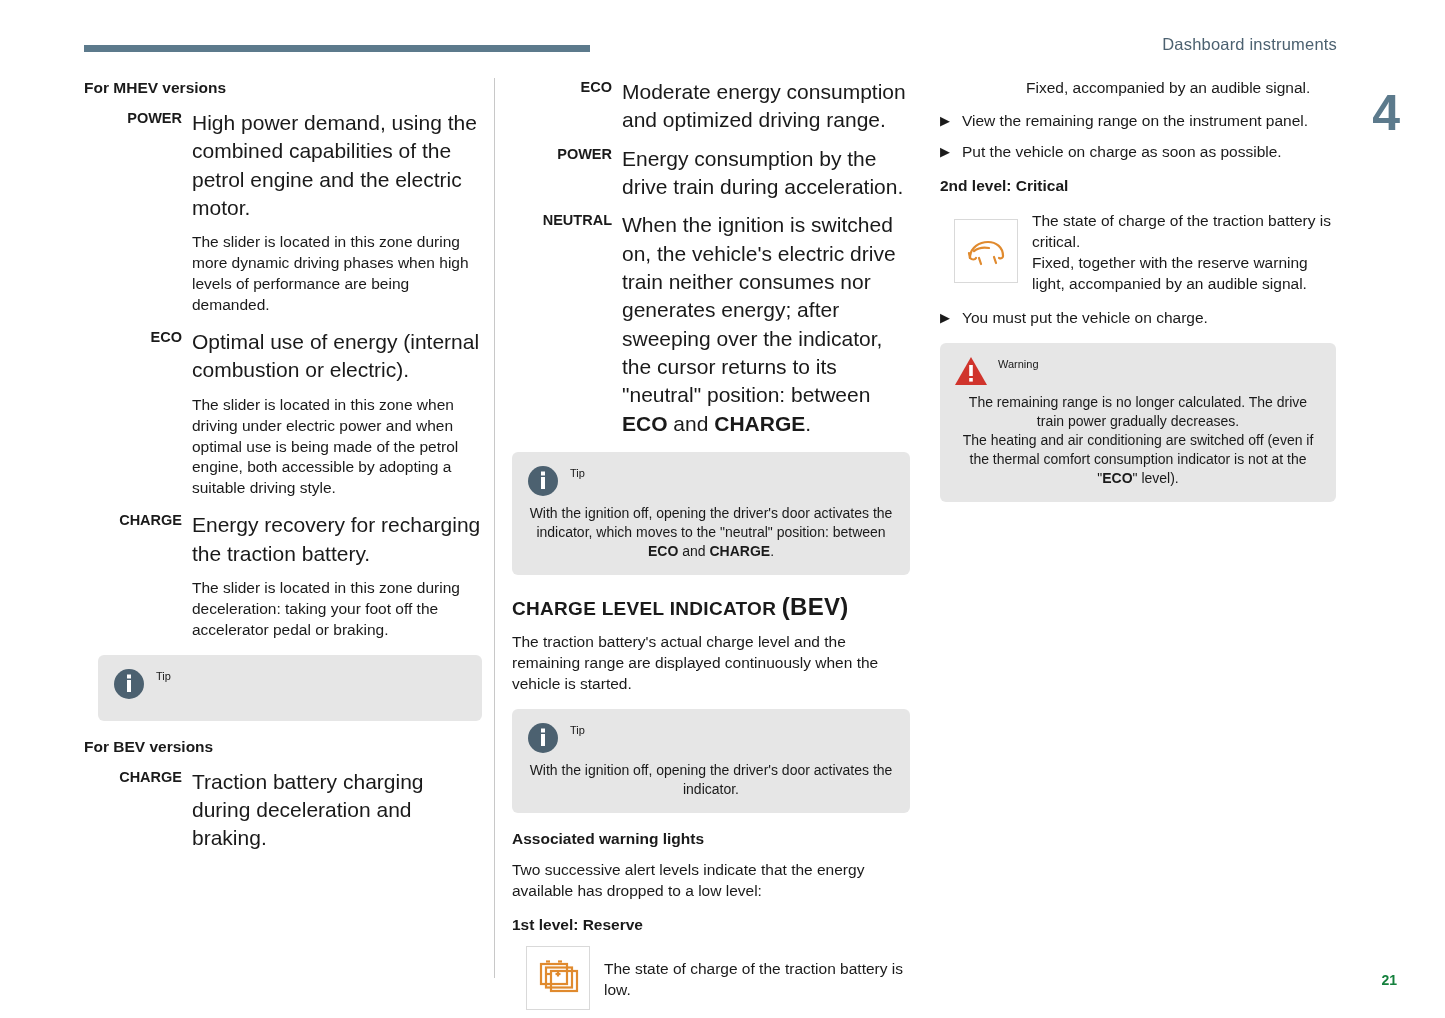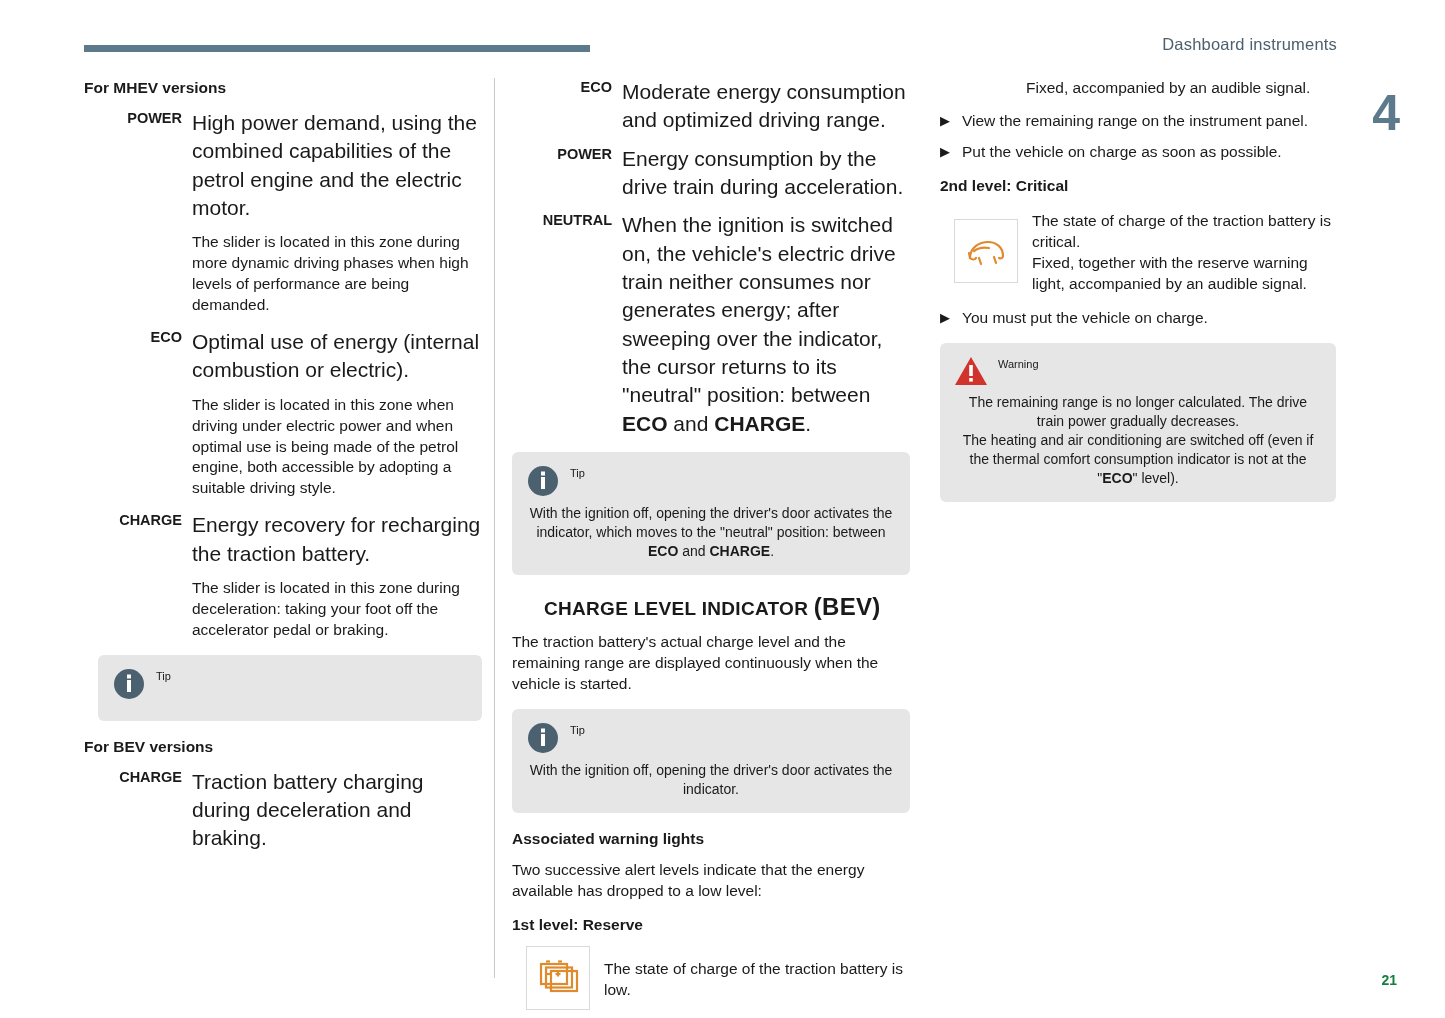--- a/index.html
+++ b/index.html
@@ -86,21 +86,20 @@
   }
   .section-title {
     font-size: 24px;
     font-weight: bold;
     letter-spacing: 0.3px;
     margin: 18px 0 12px 0;
     line-height: 1.15;
   }
   .section-title .smallcap {
     font-size: 19px;
-    margin-left: 32px;
   }
   
   .def-row {
     display: flex;
     margin-bottom: 10px;
   }
   .def-term {
     font-size: 14.5px;
     font-weight: bold;
     text-align: right;

